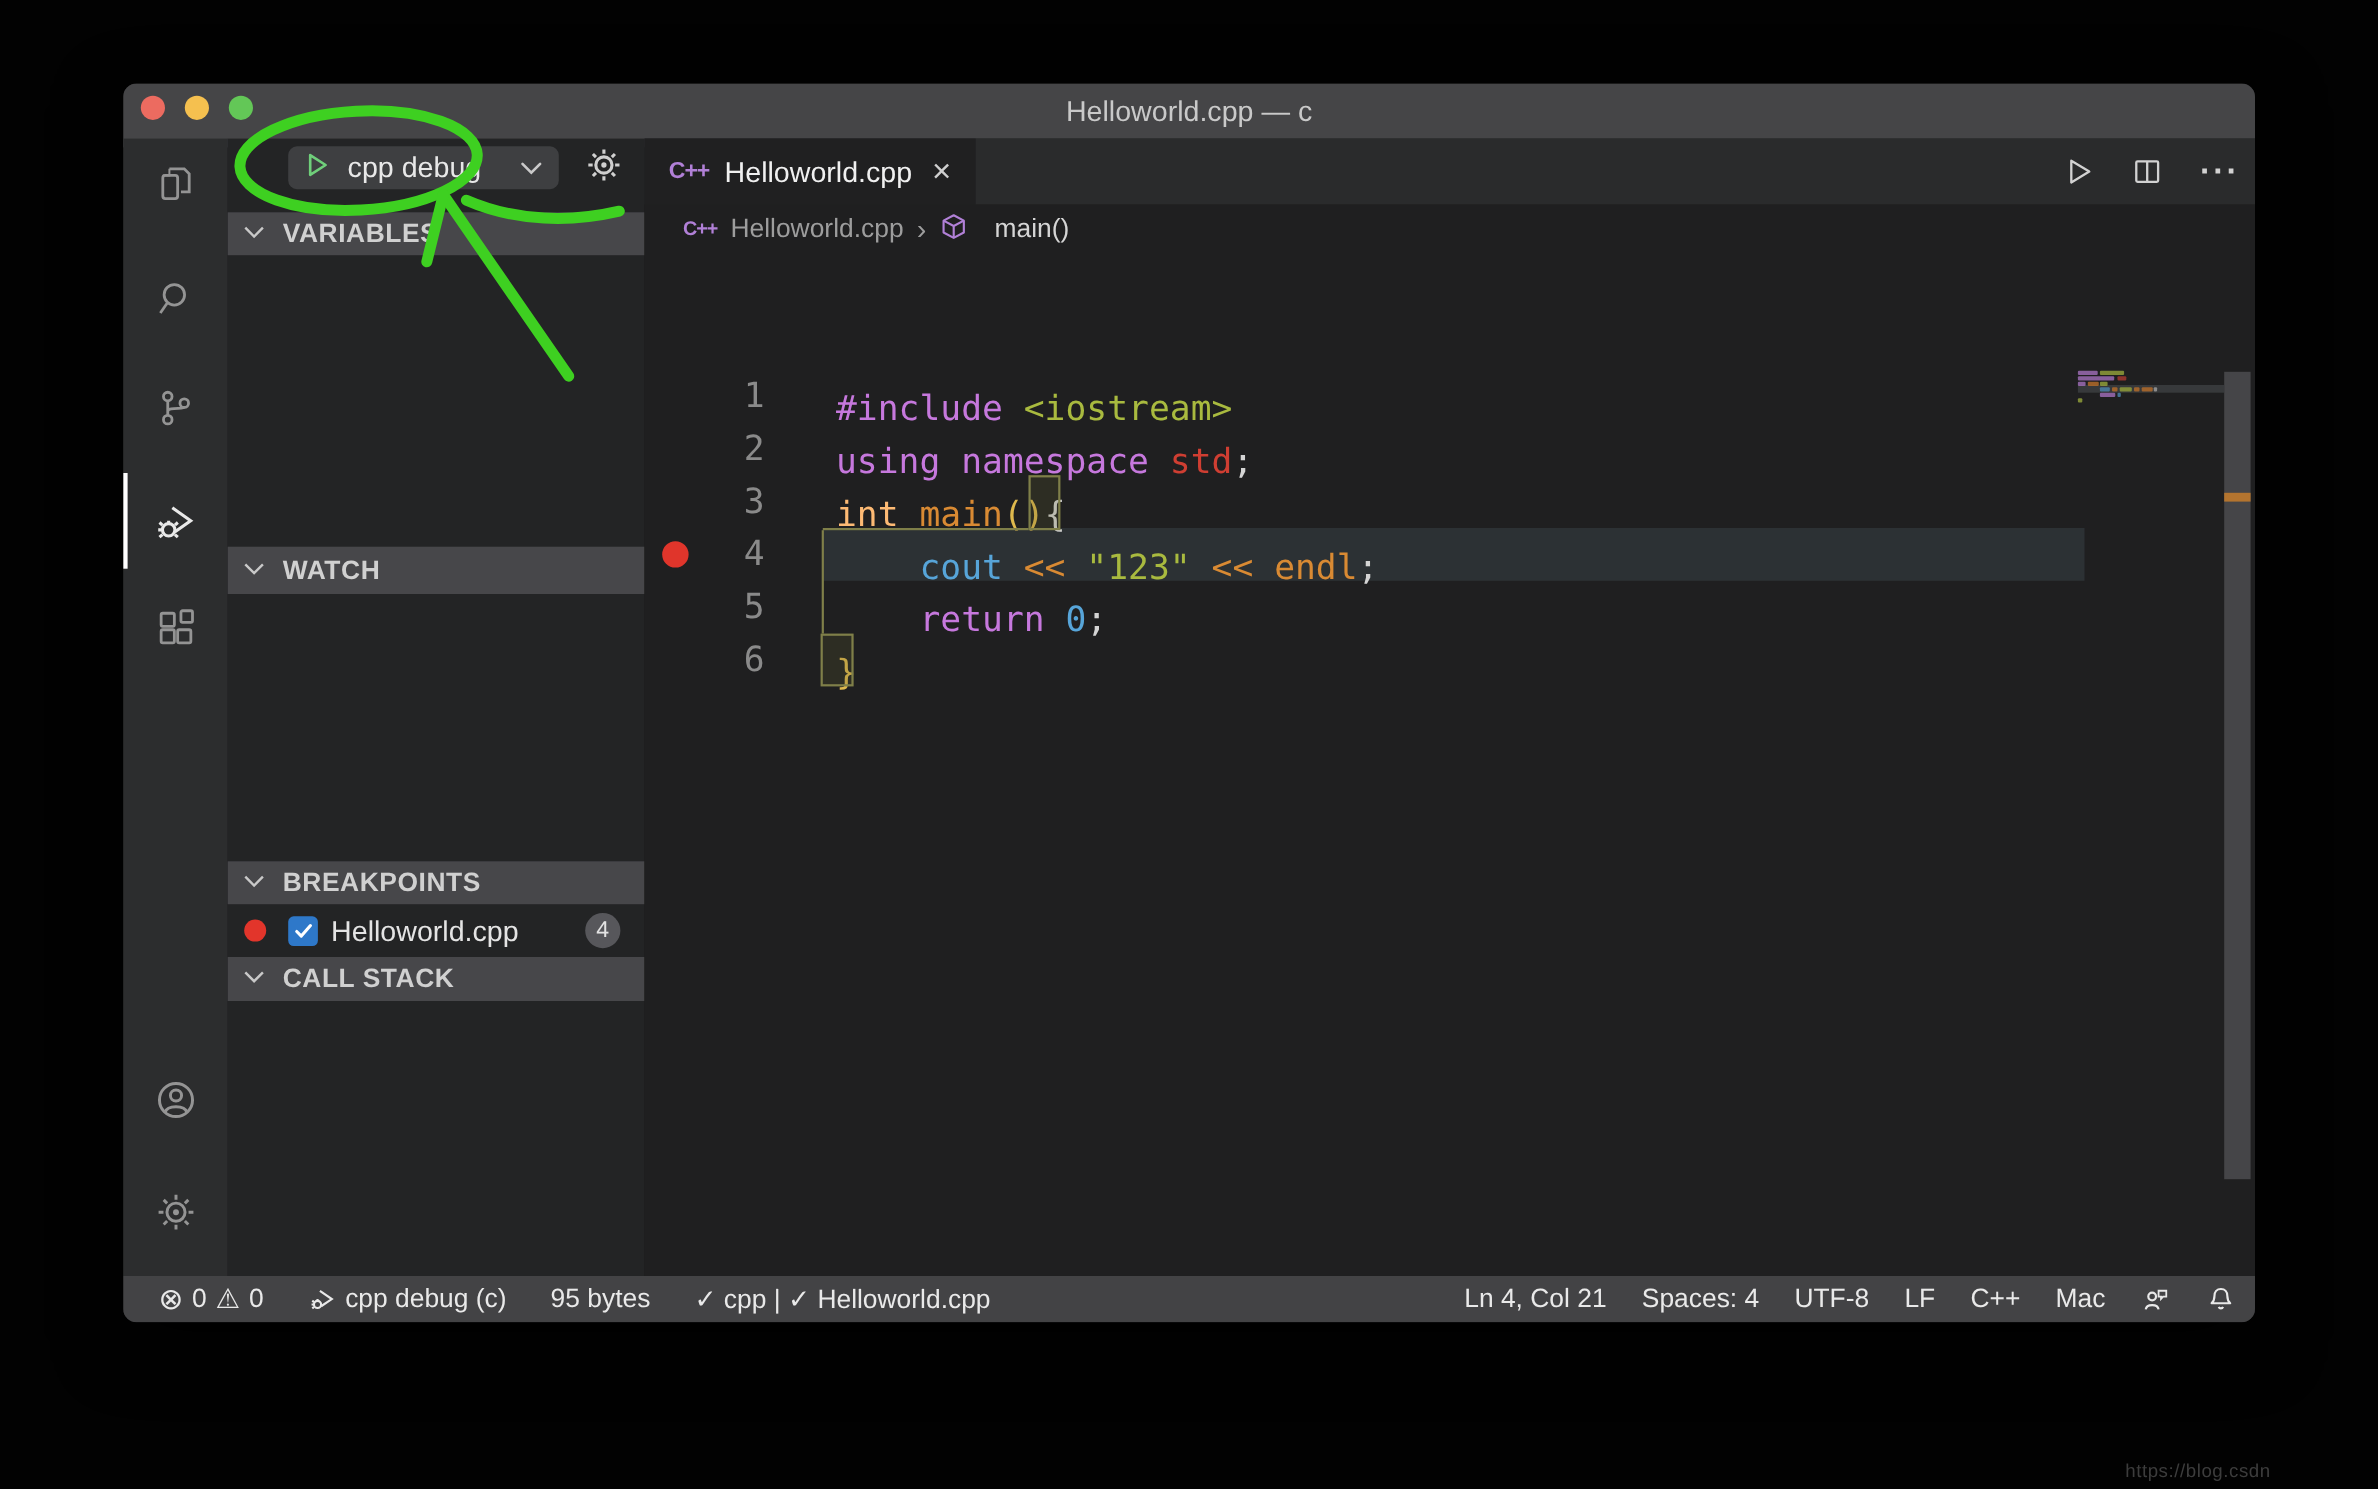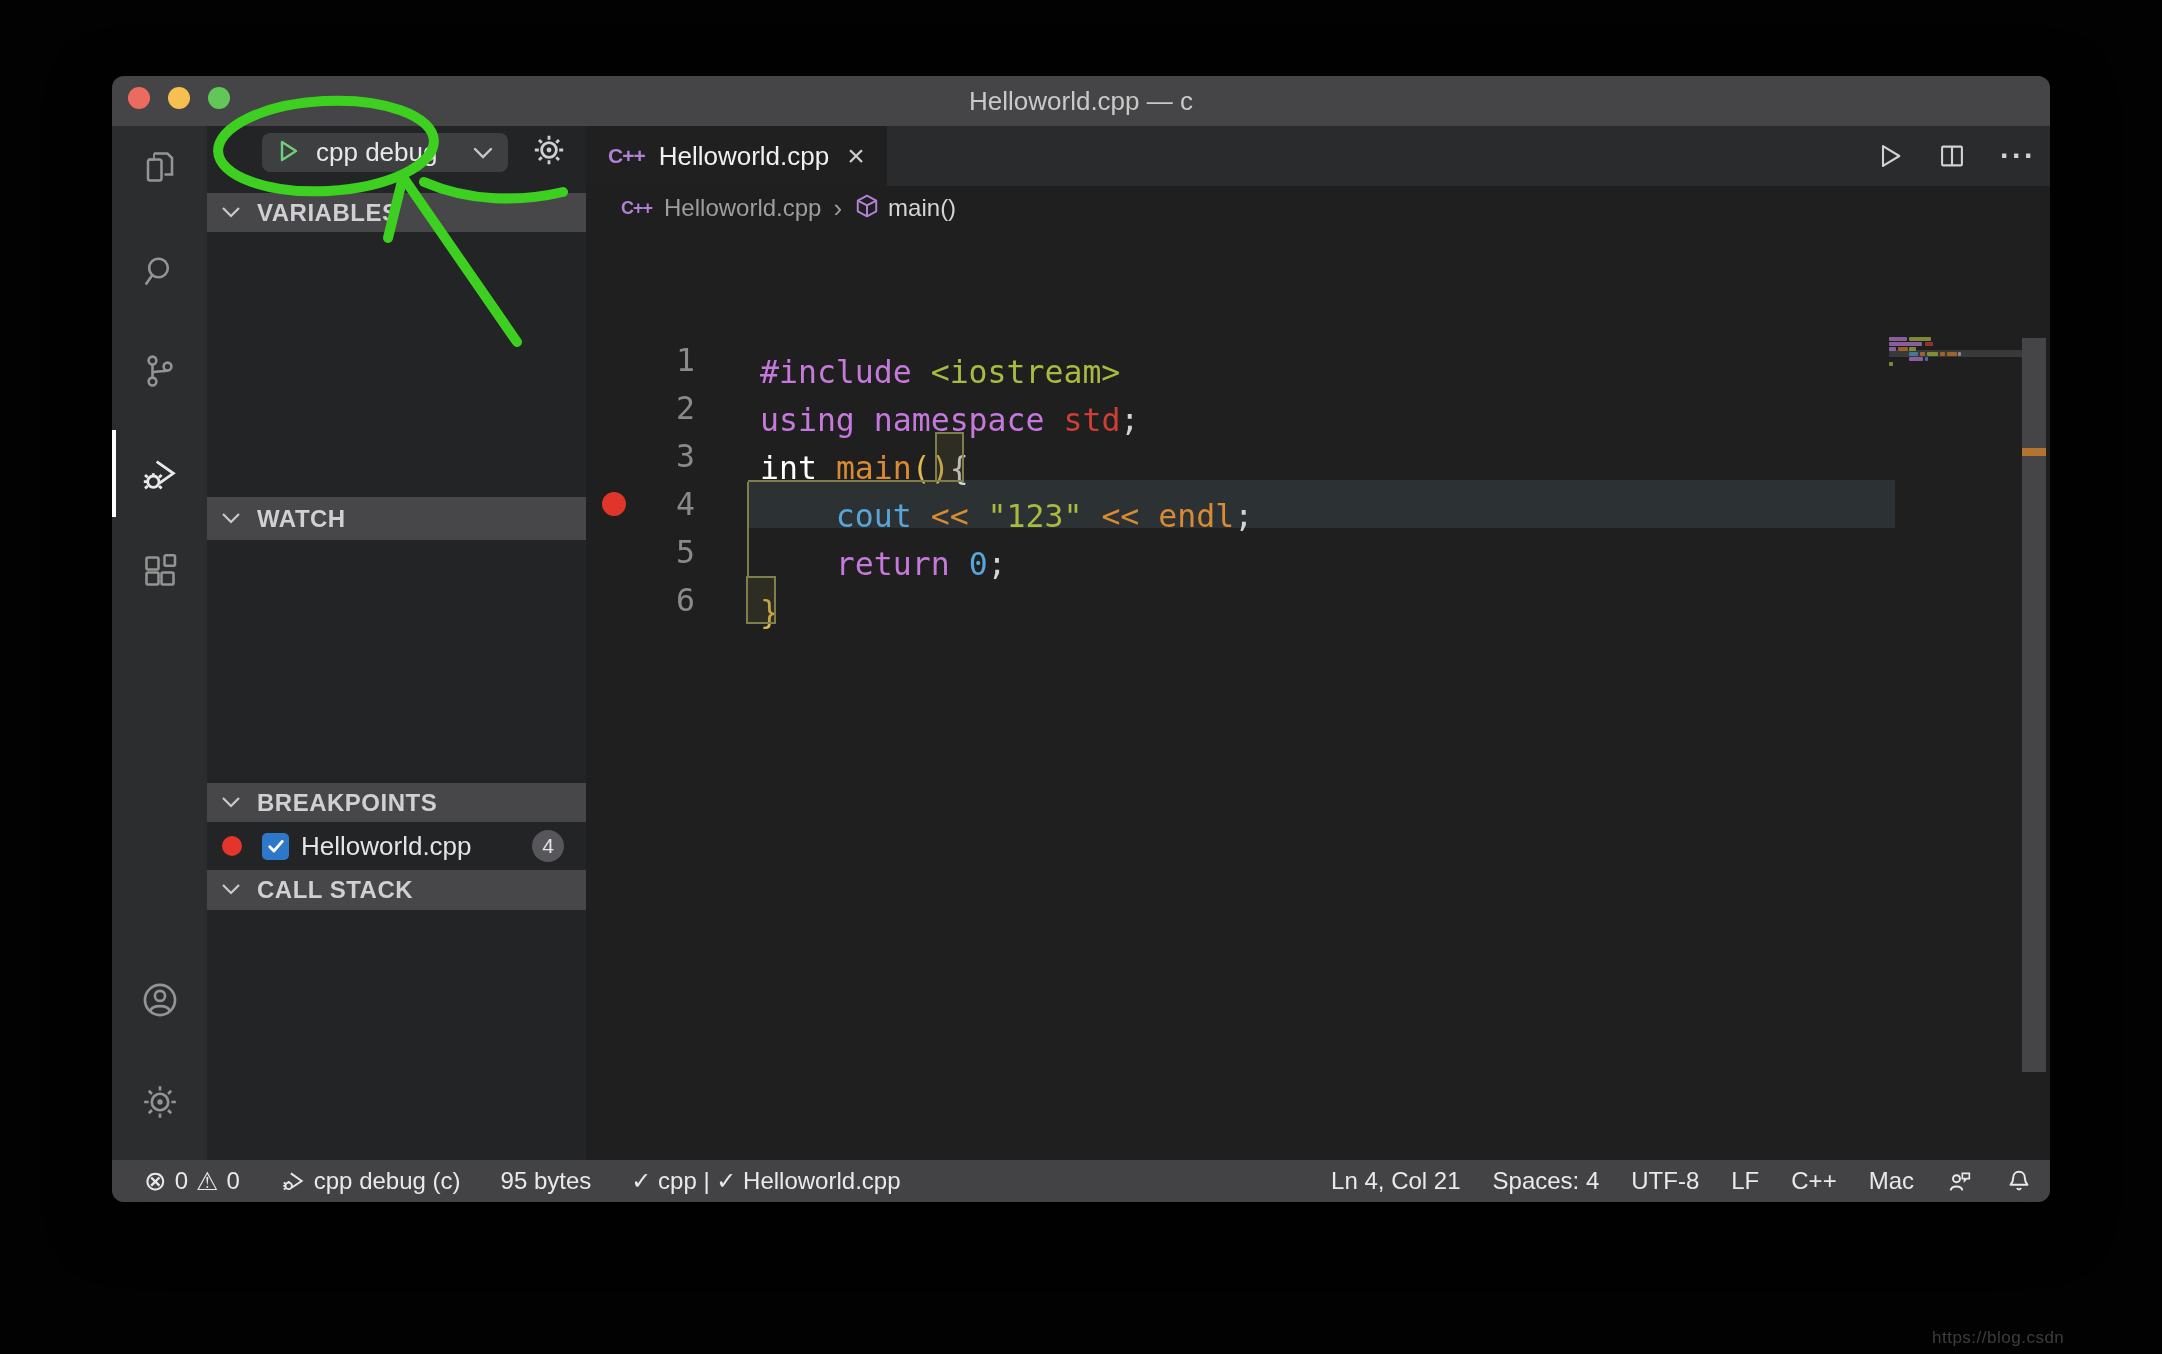--- a/index.html
+++ b/index.html
@@ -43,21 +43,21 @@
   .cpp-icon{color:#b180d7;font-weight:bold;font-size:21px;letter-spacing:-1px;}
   .tab .cpp-icon{margin-left:22px;}
   .tab-label{color:#f0f0f0;font-size:26px;margin-left:14px;}
   .tab-close{color:#cfcfcf;font-size:30px;margin-left:18px;}
   .editor-actions{position:absolute;right:14px;top:0;height:60px;display:flex;align-items:center;gap:34px;}
   .editor-actions .ic{color:#d2d2d2;display:flex;align-items:center;}
   .breadcrumb{position:absolute;left:0;top:60px;width:100%;height:44px;display:flex;align-items:center;background:#1f1f20;}
   .breadcrumb .cpp-icon{margin-left:35px;font-size:18px;}
   .bc-file{color:#9d9d9d;font-size:24px;margin-left:12px;}
   .bc-sep{color:#9d9d9d;font-size:26px;margin:0 12px;}
-  .bc-symbol{color:#d5d5d5;font-size:24px;margin-left:8px;}
+  .bc-symbol{color:#d5d5d5;font-size:24px;margin-left:24px;}
   .code-area{position:absolute;left:0;top:104px;right:0;bottom:0;background:#1f1f20;
              font-family:"DejaVu Sans Mono",monospace;font-size:31.5px;}
   .line-highlight{position:absolute;left:162px;width:1147px;height:48px;background:#2c3134;}
   .gutter-num{position:absolute;left:0;width:109px;height:48px;line-height:48px;text-align:right;color:#8a8a8a;}
   .code-line{position:absolute;left:162px;height:48px;line-height:48px;white-space:pre;margin:12px;}
   .gutter-bp{position:absolute;left:16px;width:24px;height:24px;border-radius:50%;background:#e0352b;}
   .bracket-box{position:absolute;border:2px solid #7f7f49;background:rgba(95,95,45,.22);box-sizing:border-box;}
   .scope-vline{position:absolute;width:2px;background:#7f7f49;}
   .scope-hline{position:absolute;height:2px;background:#7f7f49;}
   
@@ -262,21 +262,21 @@
             <div class="gutter-num" style="top: 154px;">2</div>
             <div class="gutter-num" style="top: 202px;">3</div>
             <div class="gutter-num" style="top: 250px;">4</div>
             <div class="gutter-num" style="top: 298px;">5</div>
             <div class="gutter-num" style="top: 346px;">6</div>
           </div>
         <div id="gutter-bp" class="gutter-bp" style="top: 262px;"></div>
         <div id="code-lines">
             <pre class="code-line" style="top: 106px;"><span style="color: rgb(198, 120, 221);">#include</span><span style="color: rgb(212, 212, 212);"> </span><span style="color: rgb(169, 186, 63);">&lt;iostream&gt;</span></pre>
             <pre class="code-line" style="top: 154px;"><span style="color: rgb(198, 120, 221);">using</span><span style="color: rgb(212, 212, 212);"> </span><span style="color: rgb(198, 120, 221);">namespace</span><span style="color: rgb(212, 212, 212);"> </span><span style="color: rgb(207, 62, 50);">std</span><span style="color: rgb(212, 212, 212);">;</span></pre>
-            <pre class="code-line" style="top: 202px;"><span style="color: #ffffff;">int</span><span style="color: rgb(212, 212, 212);"> </span><span style="color: rgb(217, 138, 51);">main</span><span style="color: rgb(223, 185, 77);">()</span><span style="color: rgb(214, 214, 214);">{</span></pre>
+            <pre class="code-line" style="top: 202px;"><span style="color: #fdba74;">int</span><span style="color: rgb(212, 212, 212);"> </span><span style="color: rgb(217, 138, 51);">main</span><span style="color: rgb(223, 185, 77);">()</span><span style="color: rgb(214, 214, 214);">{</span></pre>
             <pre class="code-line" style="top: 250px;"><span style="color: rgb(212, 212, 212);">    </span><span style="color: rgb(87, 165, 217);">cout</span><span style="color: rgb(212, 212, 212);"> </span><span style="color: rgb(217, 138, 51);">&lt;&lt;</span><span style="color: rgb(212, 212, 212);"> </span><span style="color: rgb(169, 186, 63);">"123"</span><span style="color: rgb(212, 212, 212);"> </span><span style="color: rgb(217, 138, 51);">&lt;&lt;</span><span style="color: rgb(212, 212, 212);"> </span><span style="color: rgb(217, 138, 51);">endl</span><span style="color: rgb(212, 212, 212);">;</span></pre>
             <pre class="code-line" style="top: 298px;"><span style="color: rgb(212, 212, 212);">    </span><span style="color: rgb(198, 120, 221);">return</span><span style="color: rgb(212, 212, 212);"> </span><span style="color: rgb(87, 165, 217);">0</span><span style="color: rgb(212, 212, 212);">;</span></pre>
             <pre class="code-line" style="top: 346px;"><span style="color: rgb(223, 185, 77);">}</span></pre>
           </div>
 
         <div class="bracket-box" style="left:349px;top:202px;width:29px;height:50px"></div>
         <div class="bracket-box" style="left:160px;top:346px;width:30px;height:48px"></div>
         <div class="scope-hline" style="left:162px;top:250px;width:187px"></div>
         <div class="scope-vline" style="left:161px;top:252px;height:94px"></div>
 

